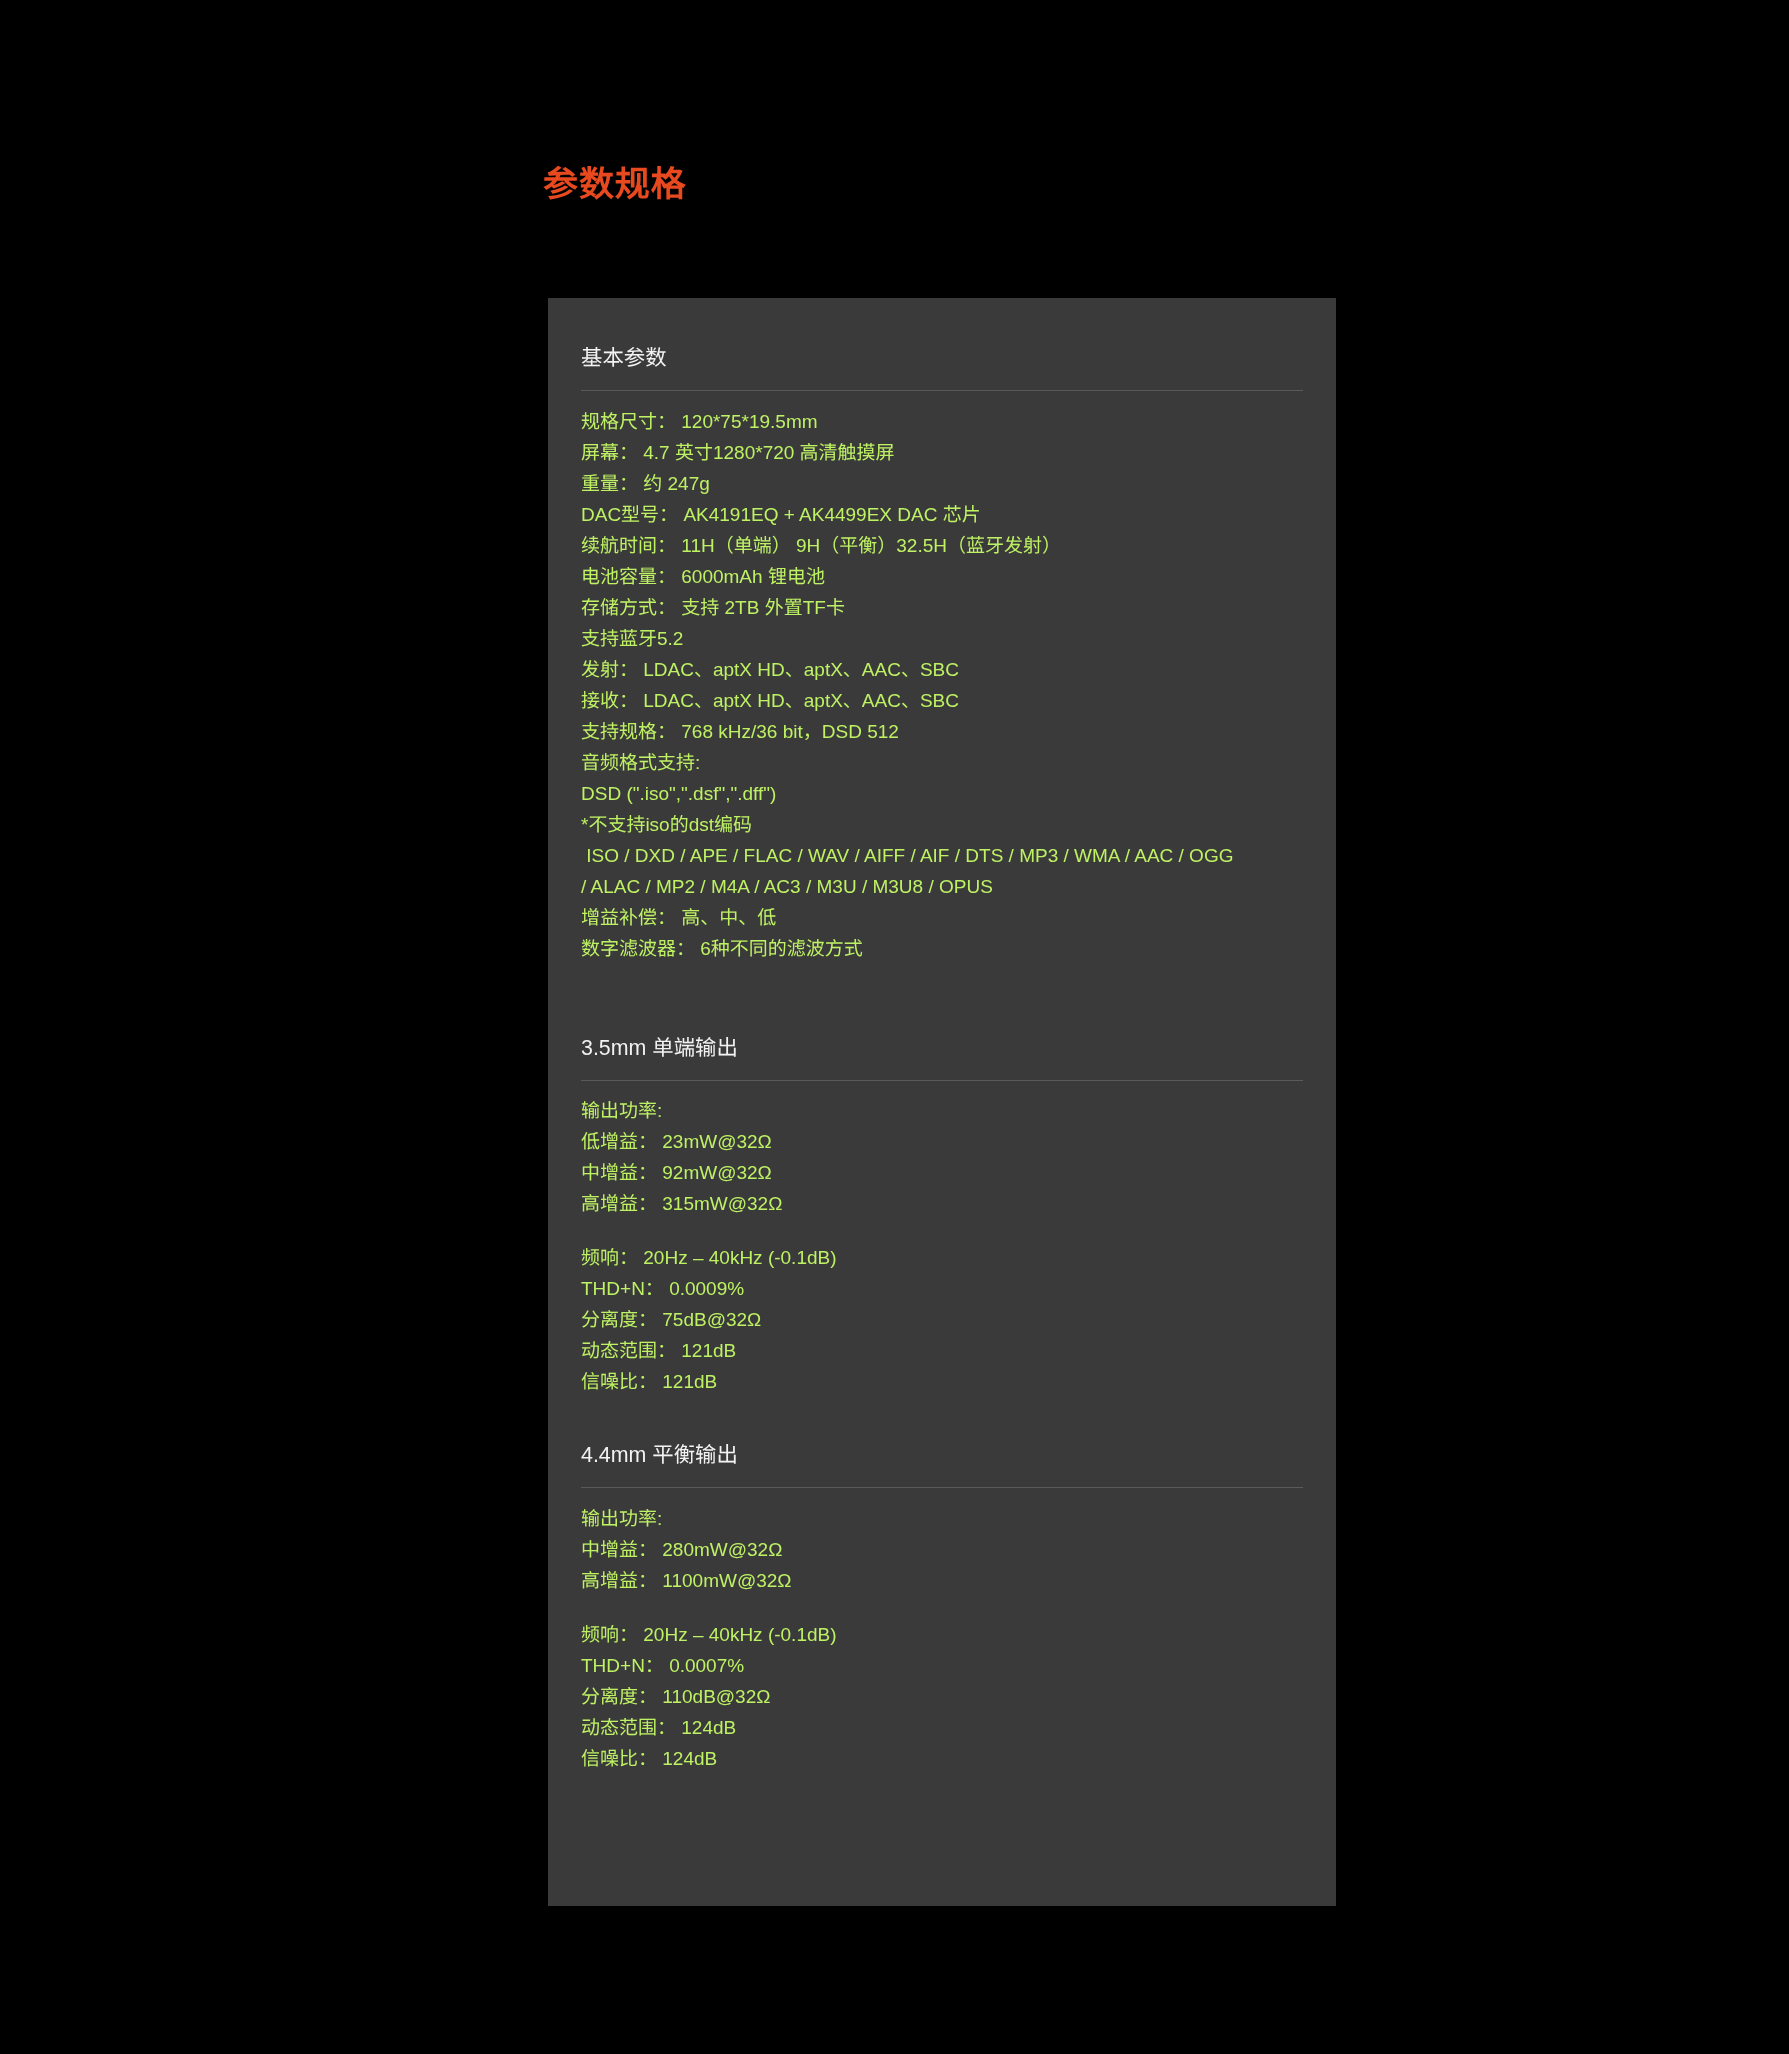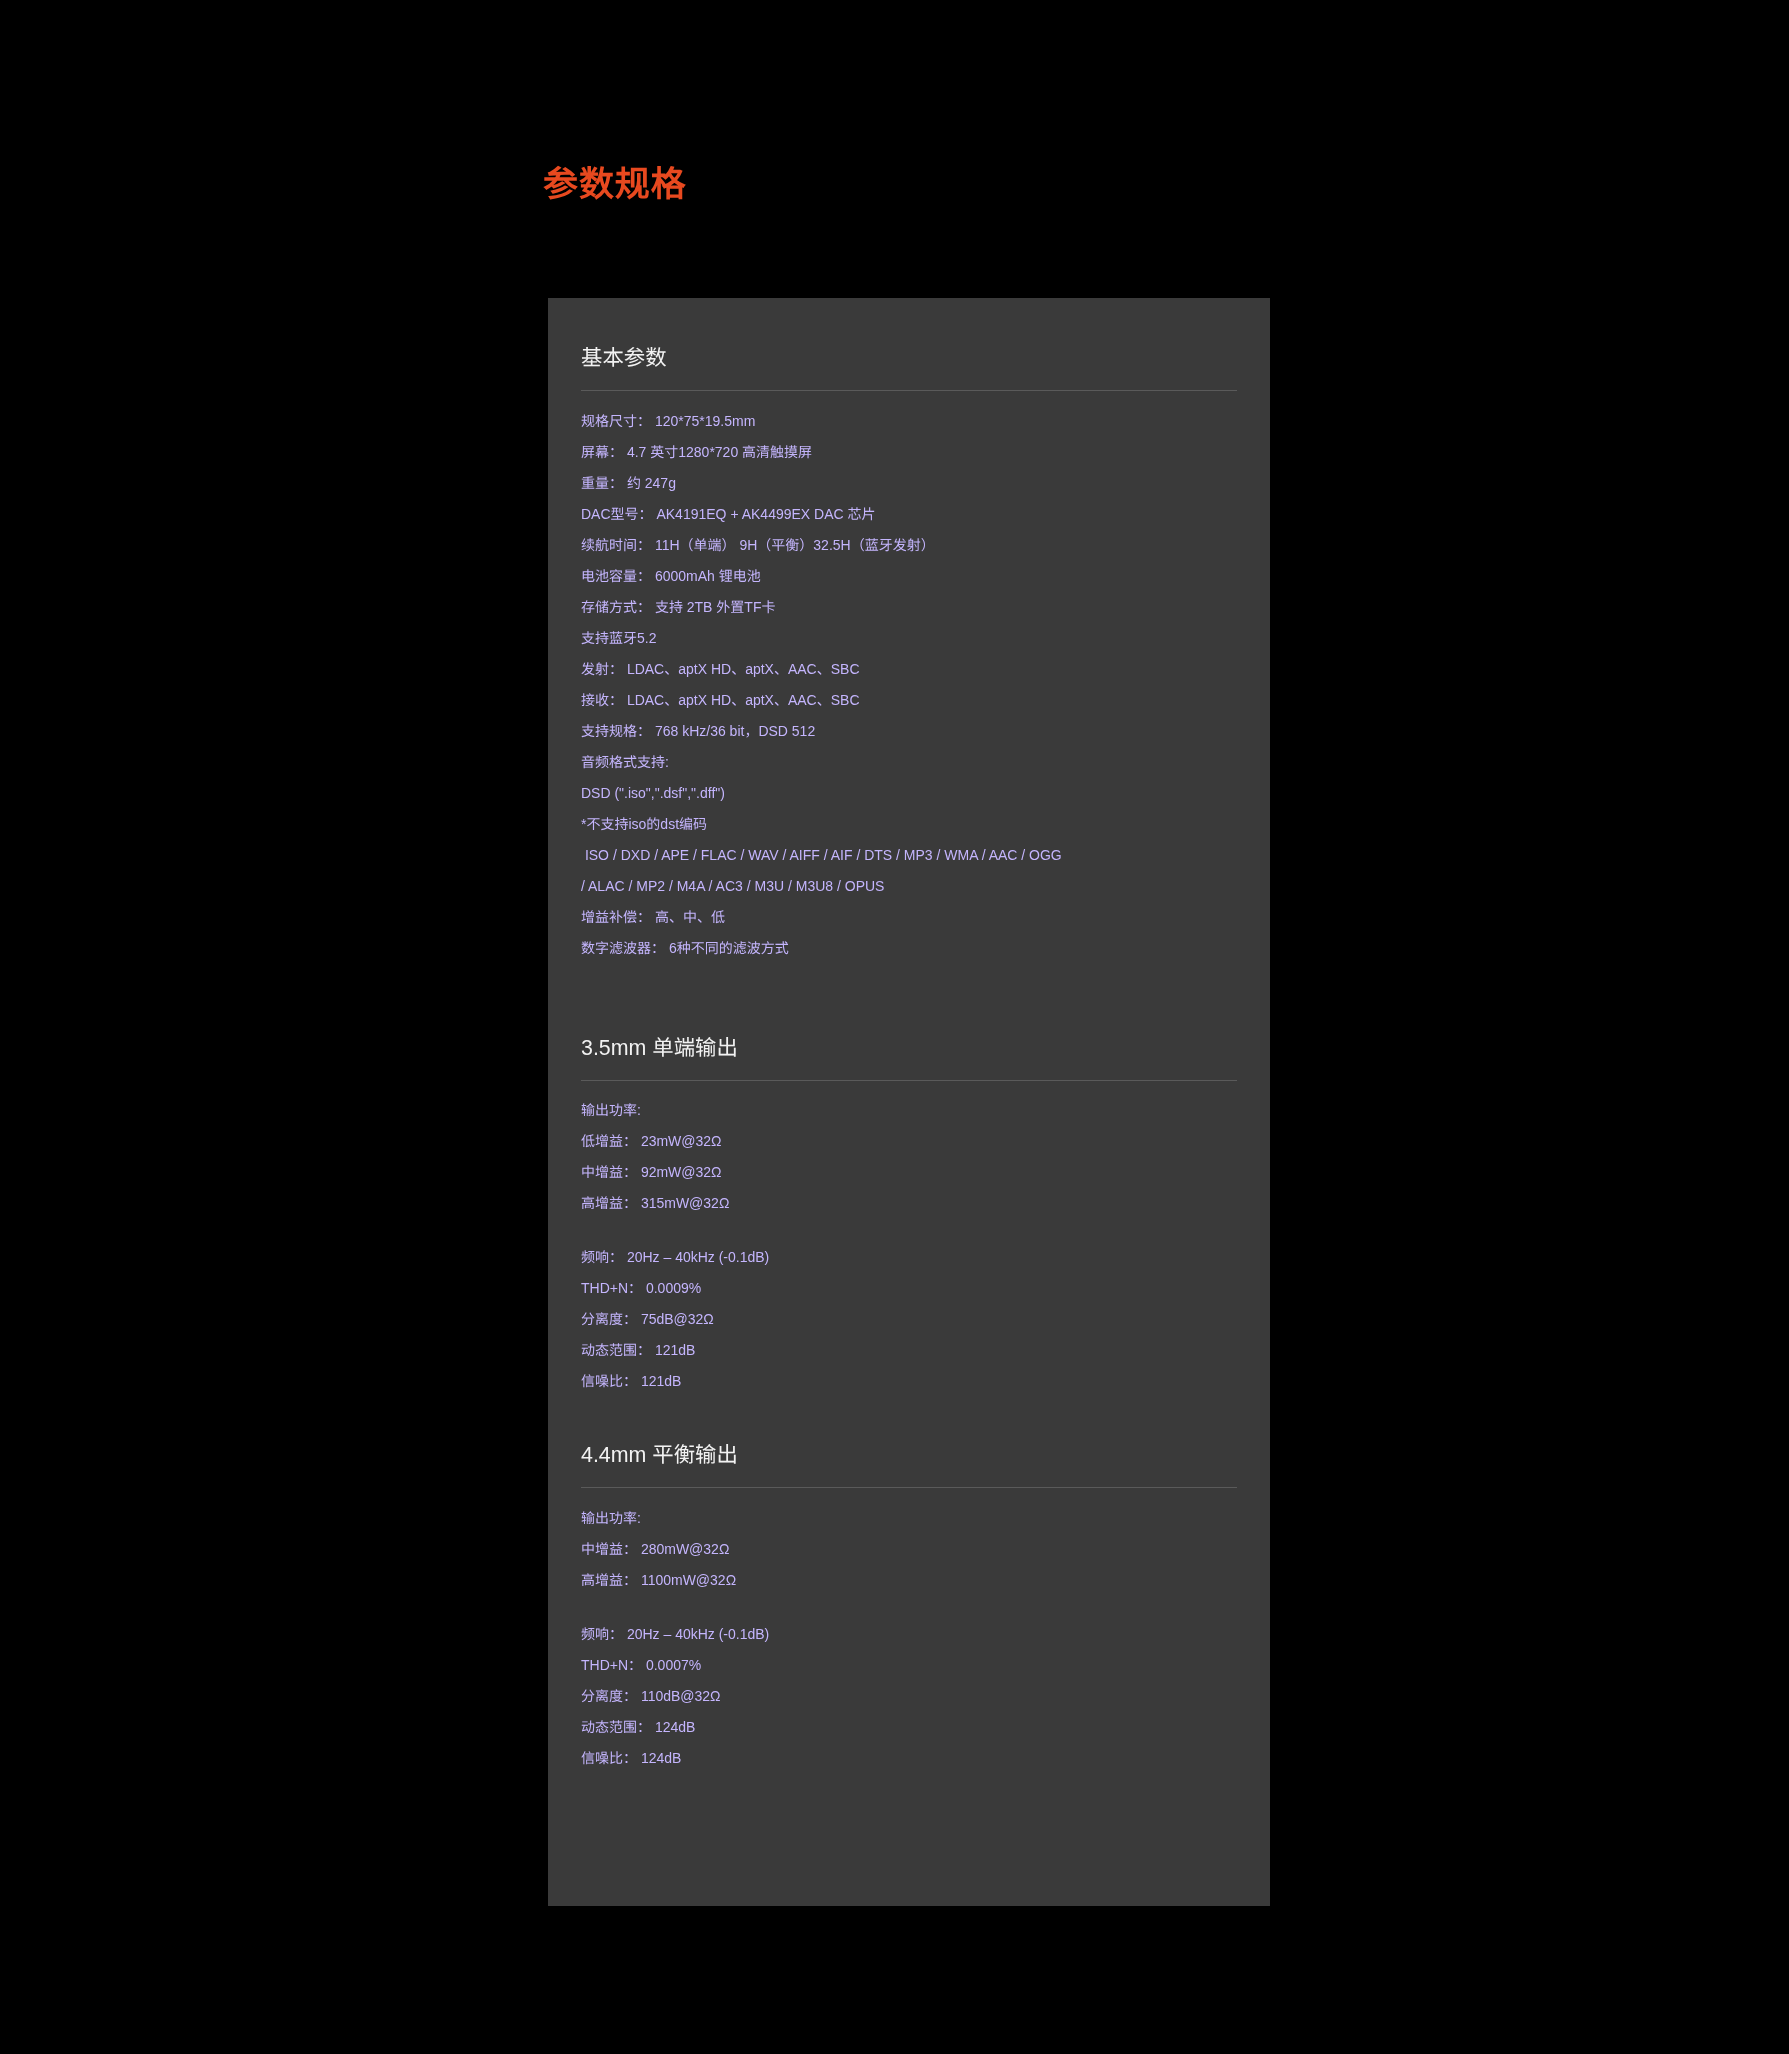--- a/index.html
+++ b/index.html
@@ -27,21 +27,21 @@
     font-size: 35px;
     font-weight: bold;
     color: #e8491f;
     letter-spacing: 0.9px;
     line-height: 1;
   }
   .spec-card {
     position: absolute;
     left: 548px;
     top: 298px;
-    width: 722px;
+    width: 788px;
     height: 1608px;
     background: #3a3a3a;
     box-sizing: border-box;
     padding: 0 33px;
   }
   .section {
     width: 100%;
   }
   .section-head {
     font-size: 21.4px;
@@ -50,22 +50,22 @@
     line-height: 1.3;
     padding-bottom: 17px;
   }
   .rule {
     height: 0.9px;
     background: #5a5a5a;
     width: 100%;
   }
   .section-body {
     padding-top: 15px;
-    font-size: 14px;
-    color: #c4b5fd;
+    font-size: 19px;
+    color: #bef264;
     line-height: 31px;
   }
   .section-body .line {
     white-space: pre-wrap;
   }
   .sec-basic { padding-top: 47px; }
   .sec-basic .section-body { padding-bottom: 43px; }
   .sec-se   { padding-top: 28px; }
   .sec-se .section-body { padding-bottom: 26px; }
   .sec-bal  { padding-top: 18.6px; }

